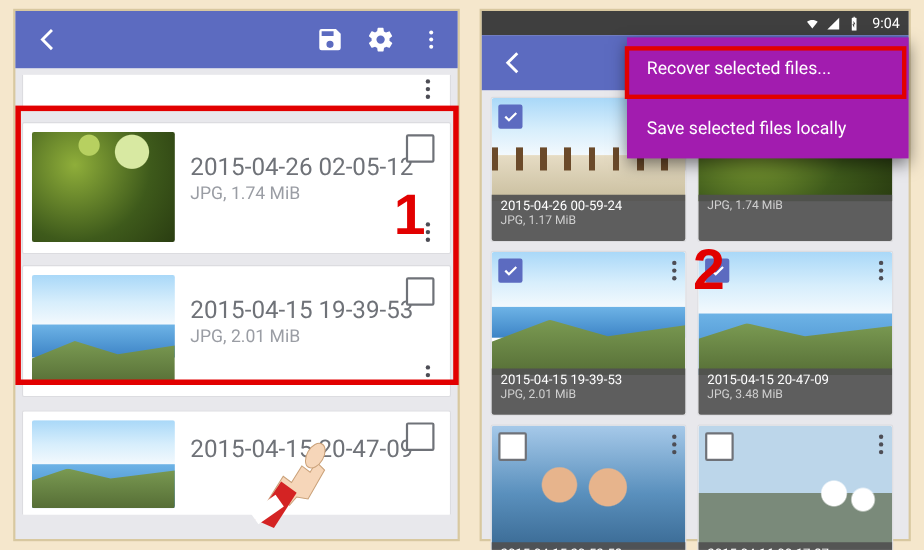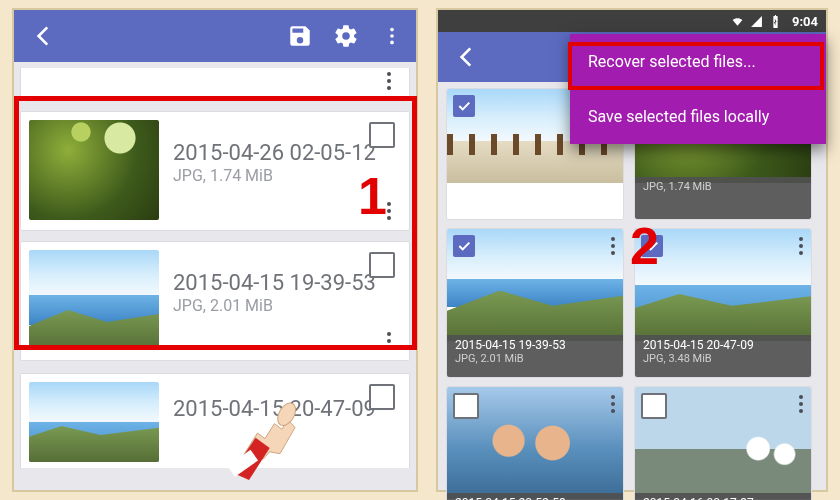--- a/index.html
+++ b/index.html
@@ -89,21 +89,21 @@
     box-shadow: 0 0 0 2px #d8c8a0;
   }
   .statusbar {
     background: #3f3f3f;
     height: 22px;
     display:flex; align-items:center; justify-content:flex-end;
     padding: 0 8px;
     color:#fff; font-size:12px; gap:6px;
   }
   .statusbar svg { height:13px; width:auto; }
-  .clock { font-size:13px; font-weight:700; margin-left:4px;}
+  .clock { font-size:13px; font-weight:400; margin-left:4px;}
   .appbar-r {
     background: #5c6bc0;
     height: 50px;
     display:flex; align-items:center;
     color:#fff; padding:0 10px;
     position: relative;
   }
   .appbar-r .back { margin-left: 6px; }
 
   .menu {
@@ -309,20 +309,24 @@
     <div class="grid-r" style="height:408px;">
 
       <div class="cell" style="left:8px;top:6px;height:130px;">
         <div class="img" style="height:94px">
             <div class="layered">
           <div class="lay sky" style="top:0;height:55%;"></div>
           <div class="lay sand" style="top:55%;bottom:0;"></div>
           <div class="lay" style="top:48%;height:22%;background:repeating-linear-gradient(90deg,#6b4a2a 0 6px,transparent 6px 22px);"></div>
         </div>
           </div>
+        <div class="band">
+            <div class="t">2015-04-26 00-59-24</div>
+            <div class="s">JPG, 1.17 MiB</div>
+          </div>
         <div class="chk filled">
             <svg width="16" height="16" viewBox="0 0 24 24" fill="none" stroke="#fff" stroke-width="3">
               <path d="M5 12l5 5L20 7"></path>
             </svg>
           </div>
         <div class="more">
             <div class="more-dots">
               <span></span>
               <span></span>
               <span></span>

